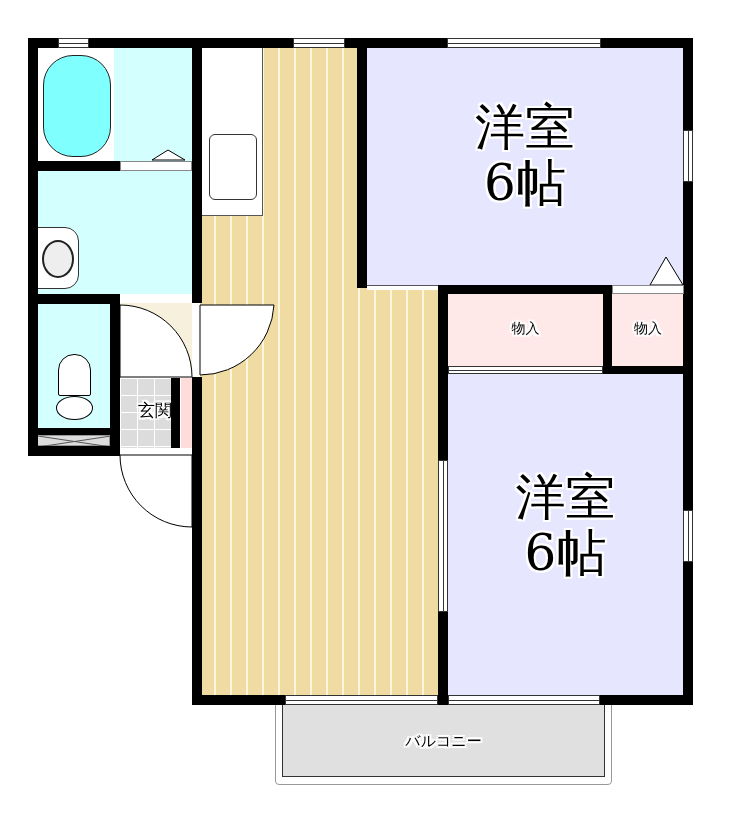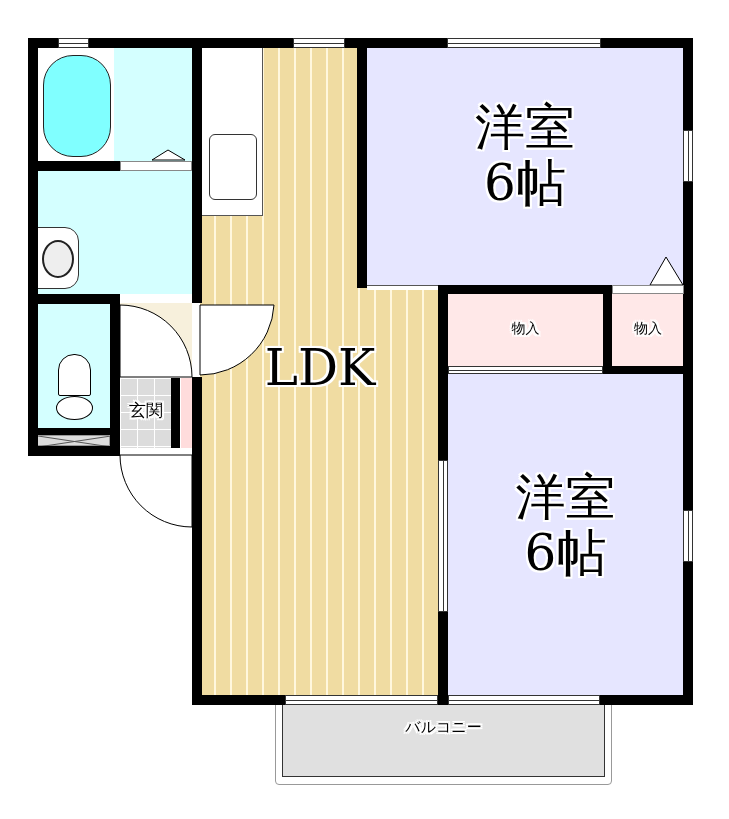--- a/index.html
+++ b/index.html
@@ -19,21 +19,21 @@
   .big{font-size:50px;}
   .small{font-size:14px;}
 </style>
 </head>
 <body>
 
 <div class="abs" style="left:0;top:0;width:729px;height:819px;">
 
   <div class="abs" style="left:275px;top:703px;width:337px;height:82px;border:1px solid #999;border-radius:0 0 4px 4px;background:#fff;">
     <div class="abs" style="left:6px;top:0;right:6px;bottom:7px;background:#e0e0e0;border:1px solid #333;"></div>
-    <div class="label small" style="left:0;right:0;top:16px;font-size:15px;">バルコニー</div>
+    <div class="label small" style="left:0;right:0;top:30px;font-size:15px;">バルコニー</div>
   </div>
 
   <div class="abs wood" style="left:200px;top:46px;width:240px;height:652px;"></div>
 
   <div class="abs" style="left:201px;top:48px;width:62px;height:168px;background:#fff;border-right:1px solid #555;border-bottom:1px solid #555;">
     <div class="abs" style="left:8px;top:86px;width:48px;height:66px;border:1px solid #333;border-radius:6px;background:#fff;"></div>
   </div>
 
   <div class="abs western" style="left:362px;top:46px;width:326px;height:242px;"></div>
 
@@ -58,21 +58,21 @@
     <svg width="73" height="11" style="position:absolute;left:0;top:0">
         <line x1="0" y1="0" x2="73" y2="11" stroke="#555" stroke-width="1"></line>
         <line x1="0" y1="11" x2="73" y2="0" stroke="#555" stroke-width="1"></line>
       </svg>
   </div>
 
   <div class="abs" style="left:120px;top:303px;width:72px;height:72px;background:#f7f0dc;"></div>
   <div class="abs" style="left:120px;top:378px;width:52px;height:70px;background:#dcdcdc;
     background-image:linear-gradient(#fff 1px,transparent 1px),linear-gradient(90deg,#fff 1px,transparent 1px);background-size:17px 17px;"></div>
   <div class="abs" style="left:181px;top:378px;width:11px;height:70px;background:#ffdcdc;"></div>
-  <div class="label small" style="left:120px;top:402px;width:52px;font-size:17px;">玄関</div>
+  <div class="label small" style="left:120px;top:402px;width:52px;font-size:17px;text-align:right;">玄関</div>
 
   <svg class="abs" width="729" height="819" style="left:0;top:0;pointer-events:none;">
     <path d="M120 305 A72 72 0 0 1 192 377 L120 377 Z" fill="#fff" stroke="#000" stroke-width="1"></path>
     <path d="M120 455 A72 72 0 0 0 192 527 L192 455 Z" fill="#fff" stroke="#000" stroke-width="1"></path>
     <path d="M200 305 L274 305 A74 74 0 0 1 200 375 Z" fill="#fff" stroke="#000" stroke-width="1"></path>
     <polygon points="168,150 185,160 152,160" fill="#fff" stroke="#000" stroke-width="1"></polygon>
     <polygon points="666,257 683,285 650,285" fill="#fff" stroke="#000" stroke-width="1"></polygon>
   </svg>
 
   <div class="wall" style="left:28px;top:38px;width:337px;height:10px;"></div>
@@ -112,21 +112,20 @@
   <div class="win win-v" style="left:683px;top:510px;width:10px;height:52px;"></div>
   <div class="win win-v" style="left:438px;top:460px;width:10px;height:152px;"></div>
   <div class="win win-h" style="left:448px;top:366px;width:155px;height:8px;"></div>
   <div class="win win-h" style="left:285px;top:695px;width:153px;height:10px;"></div>
   <div class="win win-h" style="left:448px;top:695px;width:152px;height:10px;"></div>
   <div class="abs" style="left:120px;top:161px;width:72px;height:10px;background:#fff;border:1px solid #888;"></div>
   <div class="abs" style="left:367px;top:285px;width:71px;height:5px;background:#fff;border-top:1px solid #555;"></div>
   <div class="abs" style="left:612px;top:285px;width:72px;height:9px;background:#fff;border:1px solid #888;"></div>
 
   <div class="label big" style="left:200px;top:343px;width:240px;">
-    <div>LDK</div>
   </div>
   <div class="label big" style="left:367px;top:102px;width:316px;">
     <div>洋室</div>
     <div style="margin-top:6px;">6帖</div>
   </div>
   <div class="label big" style="left:448px;top:472px;width:235px;">
     <div>洋室</div>
     <div style="margin-top:6px;">6帖</div>
   </div>
   <div class="label small" style="left:448px;top:321px;width:155px;">物入</div>

